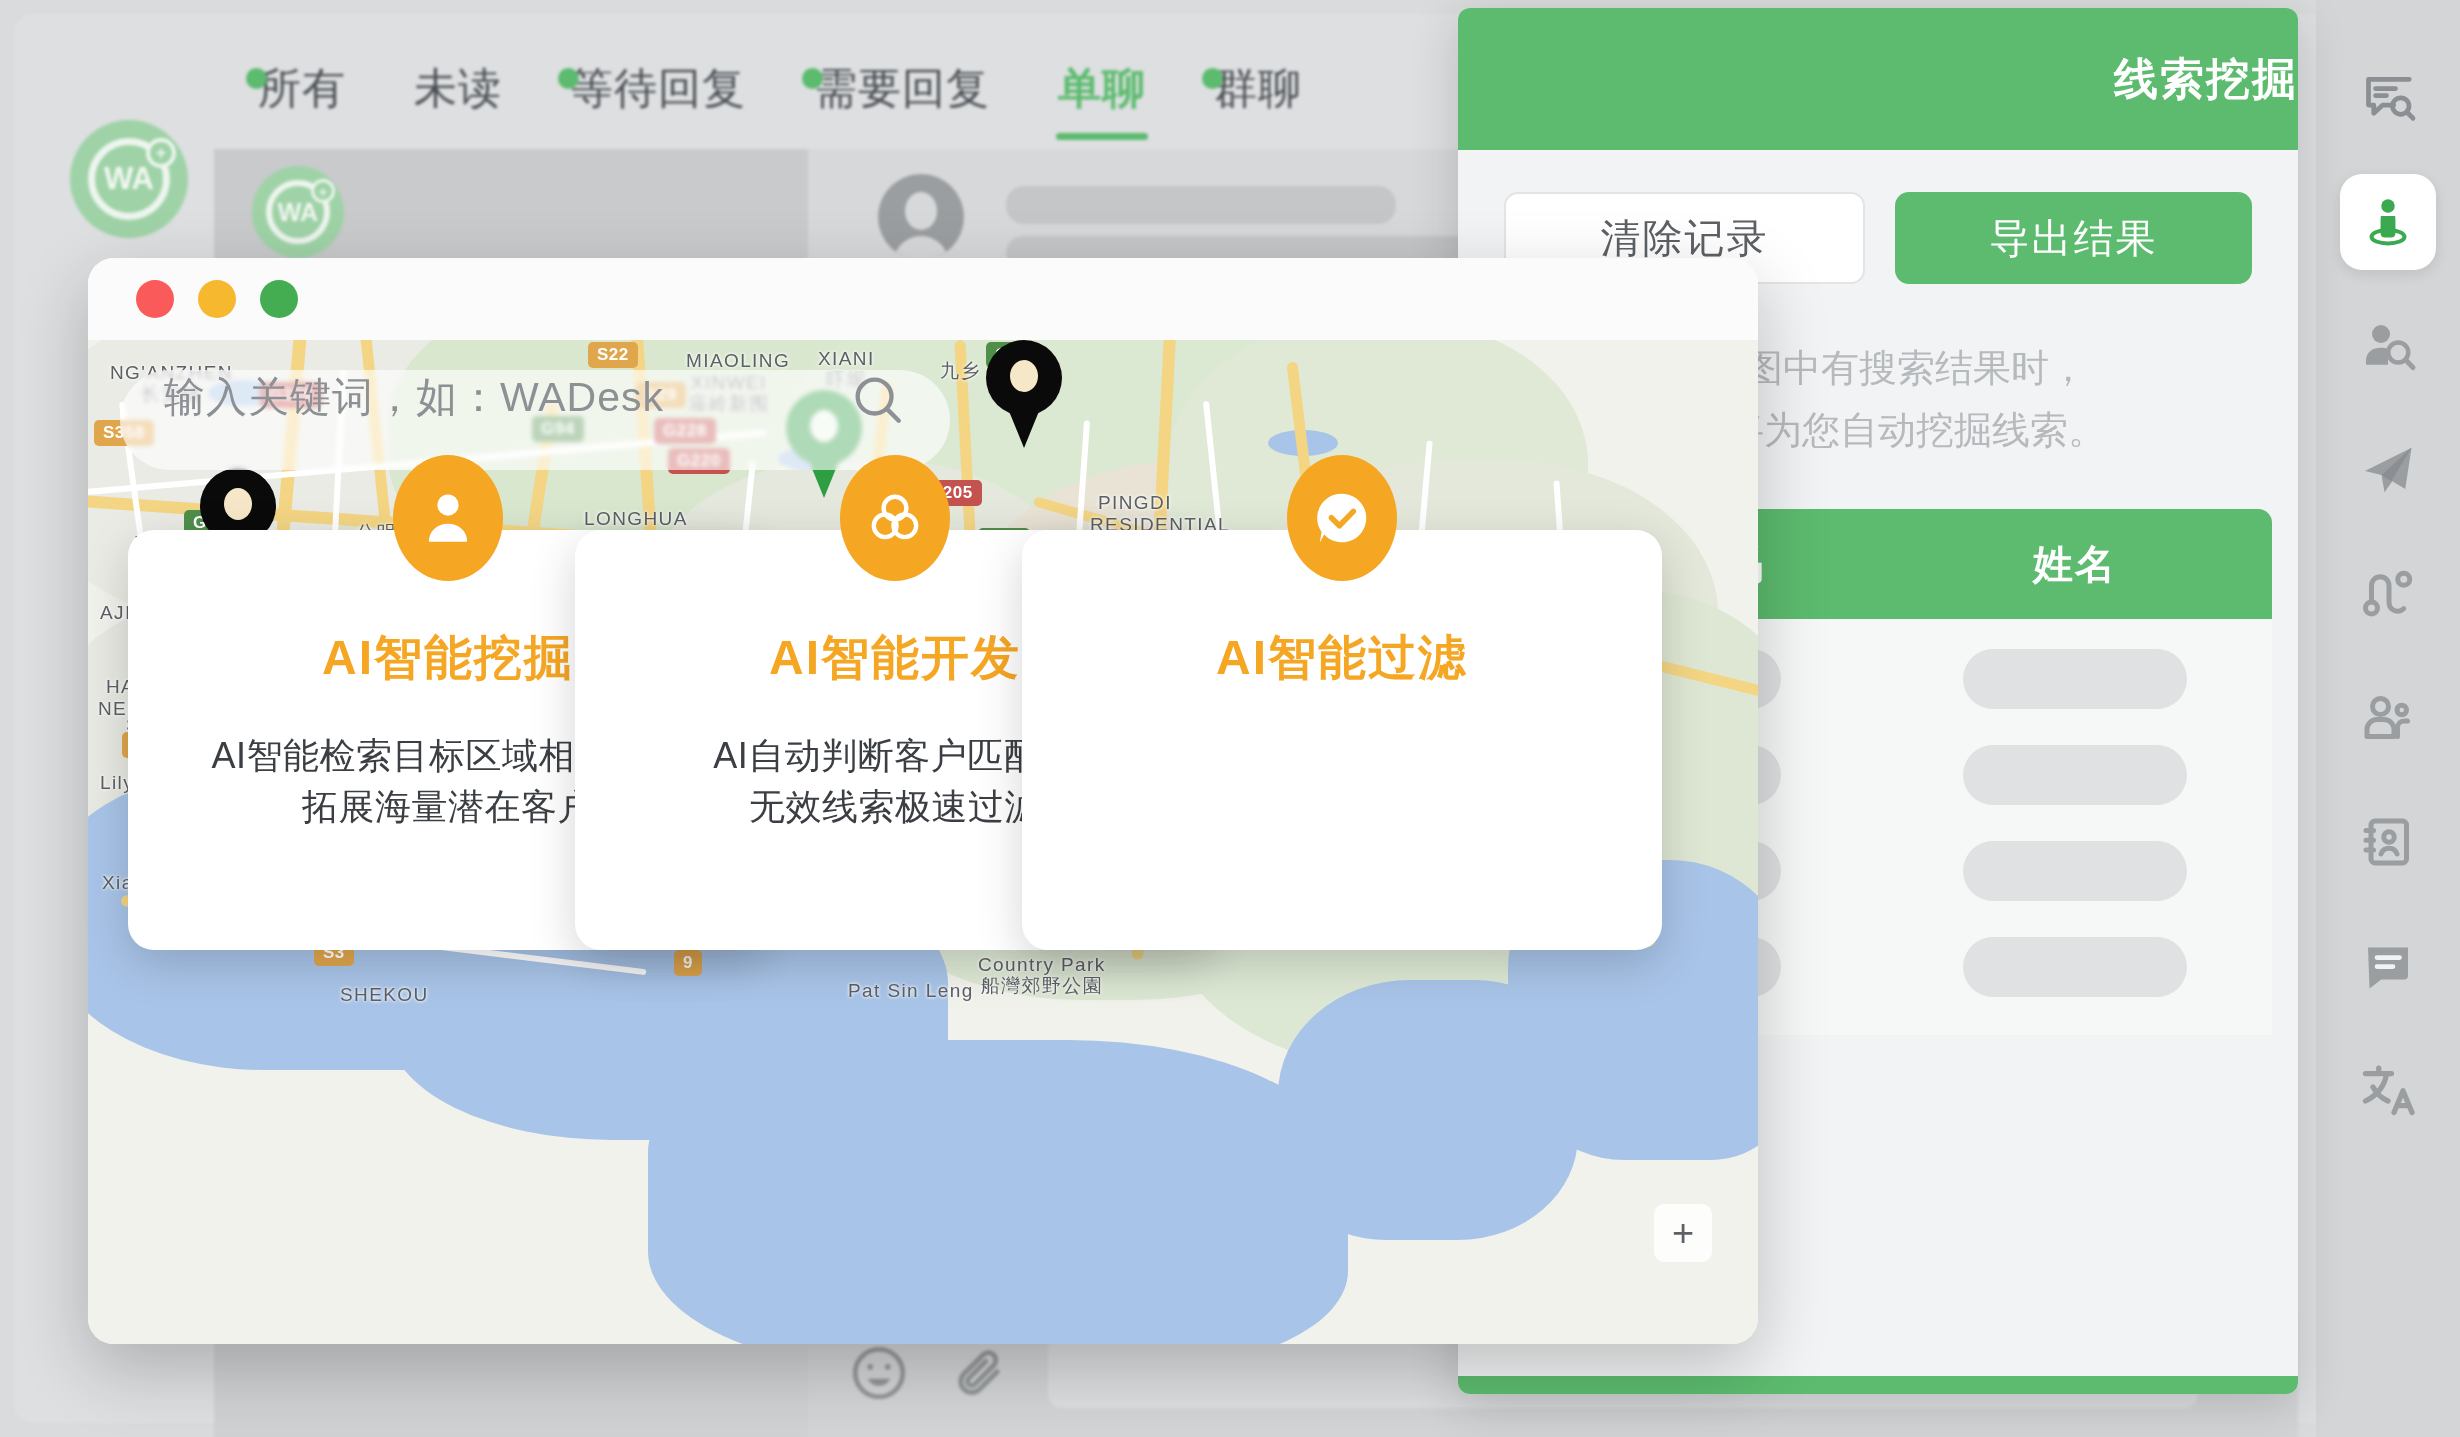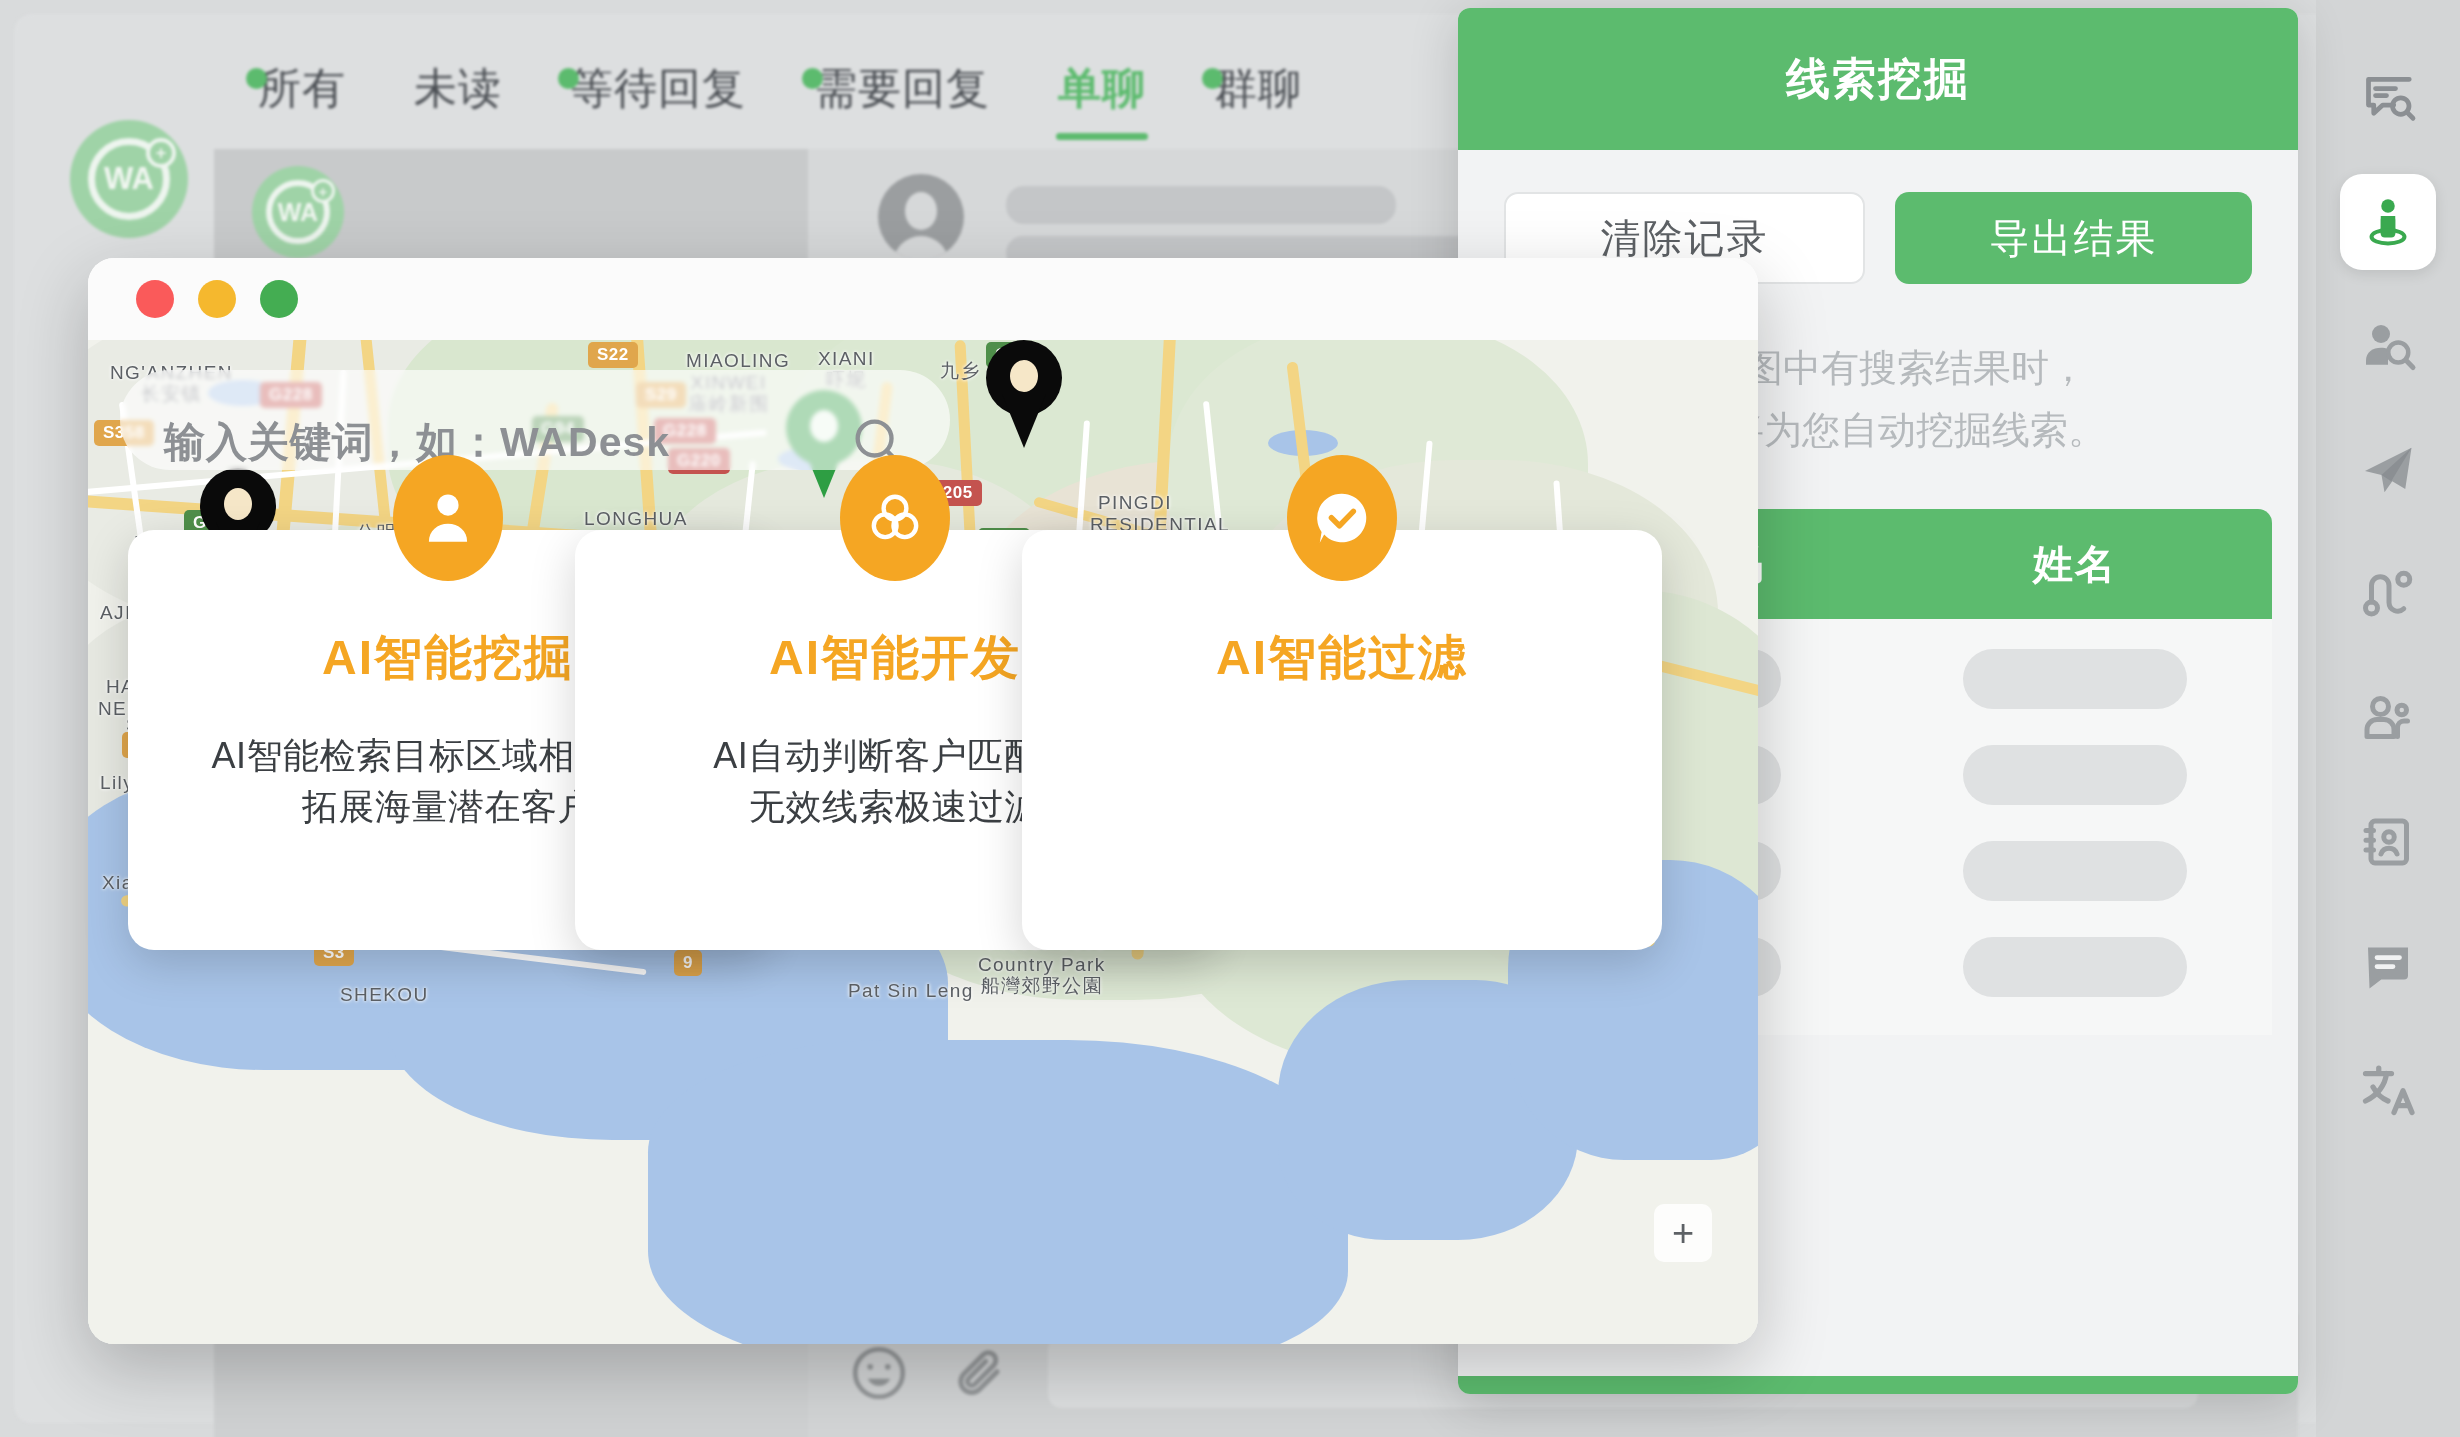--- a/index.html
+++ b/index.html
@@ -119,21 +119,21 @@
   }
 
   
   .lead-panel {
     position: absolute; left: 1458px; top: 8px; width: 840px; height: 1386px;
     background: #f2f3f4; border-radius: 12px;
     box-shadow: 0 10px 50px rgba(0,0,0,.16);
     overflow: hidden;
   }
   .lead-header {
-    height: 142px; background: #5cbb6e; display:flex; align-items:center; justify-content:center;
+    height: 142px; background: #5cbb6e; display:flex; align-items:center; justify-content:flex-end;
   }
   .lead-header .title { color: #fff; font-size: 44px; font-weight: 700; letter-spacing: 2px; }
   .lead-actions { display: flex; gap: 30px; padding: 42px 46px 0 46px; }
   .btn {
     height: 92px; flex: 1; border-radius: 14px;
     display:flex; align-items:center; justify-content:center;
     font-size: 40px; letter-spacing: 2px;
   }
   .btn-primary { background: #5cbb6e; color: #fff; }
   .btn-ghost { background: #ffffff; color: #5d6165; border: 2px solid #e2e4e5; }
@@ -207,23 +207,22 @@
 
   .poi { position:absolute; display:flex; align-items:center; gap: 10px; }
   .poi .mk { width: 30px; height: 40px; background:#c5413c; border-radius: 14px 14px 14px 14px/16px 16px 22px 22px; position:relative; }
   .poi .mk:after { content:''; position:absolute; left:9px; top:10px; width:12px; height:12px; border-radius:50%; background:#fff; }
   .poi .nm { font-size: 24px; color:#3c4045; text-shadow:0 0 4px #fff,0 0 3px #fff; white-space:nowrap; }
 
   
   .map-search {
     position:absolute; left: 32px; top: 30px; width: 830px; height: 100px;
     background: rgba(255,255,255,.62); border-radius: 50px;
-    display:flex; align-items:flex-end; padding: 0 44px; justify-content: space-between;
+    display:flex; align-items:flex-start; padding: 0 44px; justify-content: space-between;
     backdrop-filter: blur(2px);
-    font-weight: bold;
   }
   .map-search .ph { font-size: 41px; color:#8d9094; letter-spacing: 1px; }
   .map-search svg { width: 58px; height: 58px; }
 
   .zoom-ctl {
     position:absolute; right: 46px; bottom: 82px; width: 58px; height: 58px;
     background: rgba(255,255,255,.85); border-radius: 10px;
     display:flex; align-items:center; justify-content:center; font-size: 38px; color:#5d6165;
   }
 

